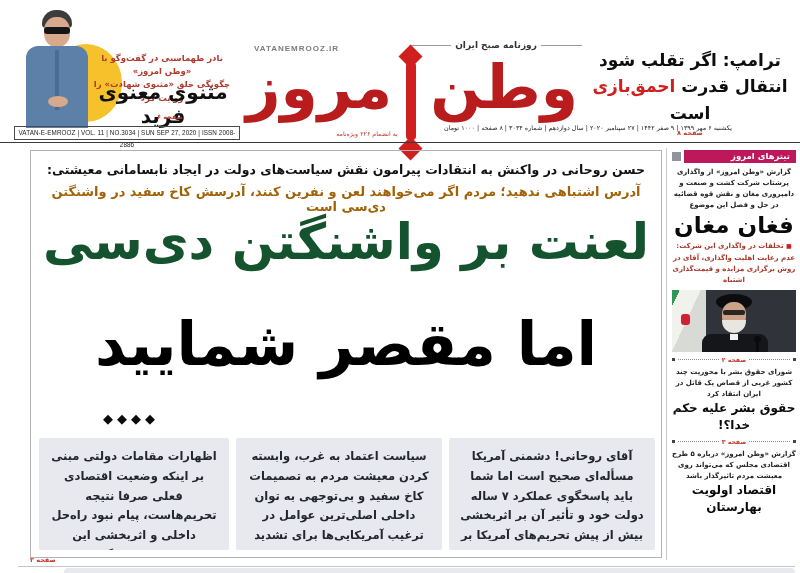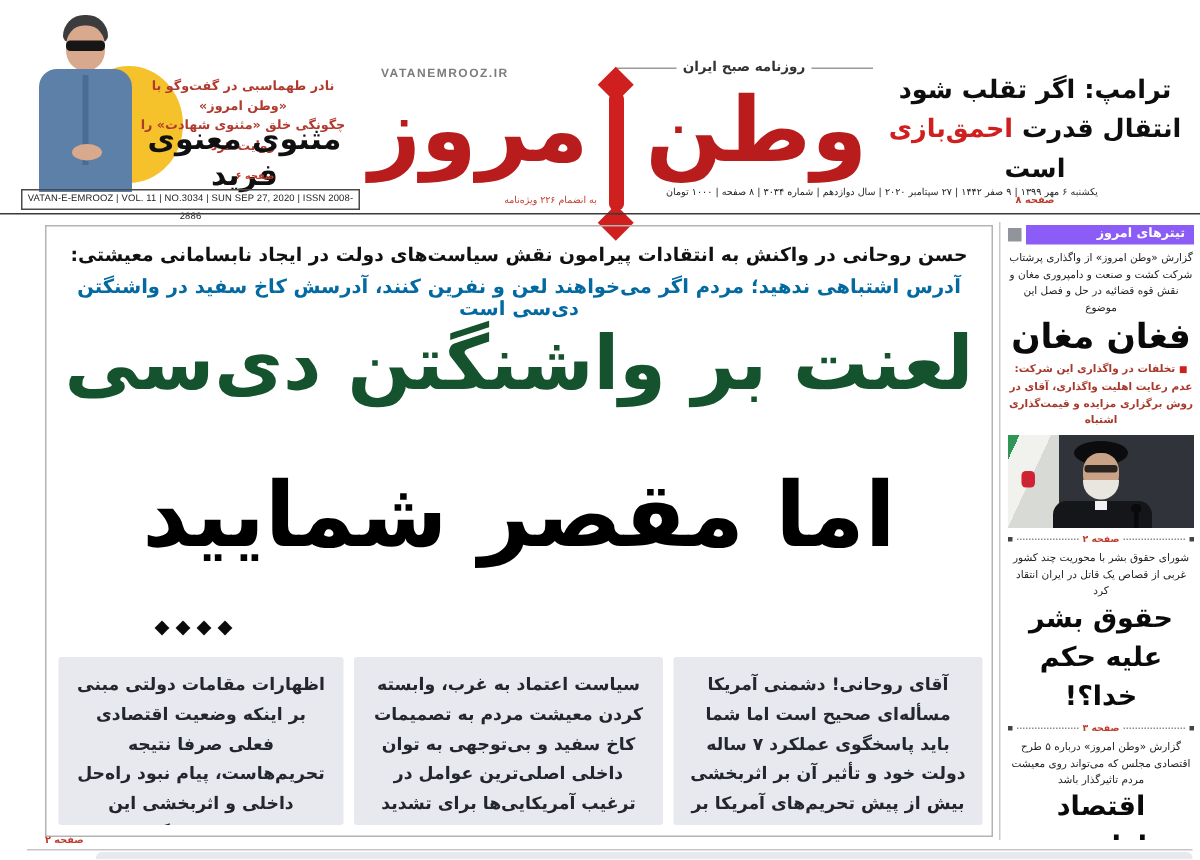--- a/index.html
+++ b/index.html
@@ -50,61 +50,61 @@
   .tr-headline{margin-top:5px;font-size:17px;font-weight:900;color:#0e0e0e;line-height:1.55;letter-spacing:-.4px;}
   .hl-red{color:#d01f1f;}
   .tr-pageref{margin-top:3px;}
   .date-line{position:absolute;left:444px;top:124px;width:352px;font-size:6.4px;color:#222;
              text-align:left;direction:rtl;white-space:nowrap;}
 
   
   .frame{position:absolute;left:30px;top:150px;width:632px;height:408px;border:1px solid #b3b3b3;
          border-radius:0;box-sizing:border-box;}
   .lead-k1{position:absolute;left:0;top:11px;width:100%;text-align:center;font-size:12.5px;font-weight:700;color:#111;}
-  .lead-k2{position:absolute;left:0;top:33px;width:100%;text-align:center;font-size:13px;font-weight:700;color:#0369a1;}
+  .lead-k2{position:absolute;left:0;top:33px;width:100%;text-align:center;font-size:13px;font-weight:700;color:#a16207;}
   .lead-h1{position:absolute;left:0;top:62px;width:100%;text-align:center;font-size:50px;font-weight:900;
            color:#14532d;white-space:nowrap;letter-spacing:-2px;}
   .lead-h2{position:absolute;left:0;top:158px;width:100%;text-align:center;font-size:60px;font-weight:900;
            color:#000;white-space:nowrap;letter-spacing:-2px;}
   .lead-orn{position:absolute;left:72px;top:260px;font-size:13px;letter-spacing:4px;color:#0a0a0a;direction:ltr;}
   .quotes{position:absolute;left:8px;top:287px;width:616px;height:112px;display:flex;direction:rtl;gap:7px;}
   .quote{background:#e7e9ee;border-radius:2px;box-sizing:border-box;height:100%;padding:9px 11px;
          font-size:11.5px;font-weight:700;color:#23262c;line-height:1.72;text-align:center;overflow:hidden;}
   .quote.q1{flex:0 0 206px;}
   .quote.q2{flex:0 0 206px;}
   .quote.q3{flex:1;}
 
   
   .v-divider{position:absolute;left:666px;top:148px;width:1px;height:412px;background:#c9c9c9;}
   .sidebar{position:absolute;left:672px;top:150px;width:124px;height:410px;overflow:hidden;}
   .badge-row{display:flex;direction:rtl;align-items:center;gap:3px;height:13px;}
-  .badge{flex:1;background:#8b5cf6;color:#fff;font-size:8.5px;font-weight:700;text-align:right;
+  .badge{flex:1;background:#be185d;color:#fff;font-size:8.5px;font-weight:700;text-align:right;
          padding:0 6px;line-height:13px;}
   .badge-sq{width:9px;height:9px;background:#90959b;}
-  .sb-kicker{margin-top:4px;font-size:7px;font-weight:400;color:#222;text-align:center;line-height:1.55;}
+  .sb-kicker{margin-top:4px;font-size:7px;font-weight:700;color:#222;text-align:center;line-height:1.55;}
   .sb-h-big{margin-top:2px;font-size:23px;font-weight:900;color:#0a0a0a;text-align:center;letter-spacing:-1px;}
   .sb-bullet{margin-top:3px;font-size:7px;font-weight:700;color:#a8382b;text-align:center;line-height:1.6;}
   .sb-bullet .sq{color:#d01f1f;font-size:6px;}
   .sb-photo{position:relative;margin-top:4px;width:124px;height:62px;background:#30343a;overflow:hidden;}
   .ph-flag{position:absolute;left:0;top:0;width:34px;height:62px;
            background:linear-gradient(115deg,#2f9655 0 7px,#f1f1ee 7px 26px,#d8dad6 26px 34px);}
   .ph-emblem{position:absolute;left:9px;top:24px;width:9px;height:11px;background:#cf2233;border-radius:3px;}
   .ph-turban{position:absolute;left:44px;top:4px;width:36px;height:16px;border-radius:50%;background:#0c0c0e;}
   .ph-face{position:absolute;left:50px;top:12px;width:24px;height:27px;border-radius:45%;background:#c9a287;}
   .ph-glasses{position:absolute;left:51px;top:20px;width:22px;height:5px;background:rgba(15,15,15,.85);border-radius:2px;}
   .ph-beard{position:absolute;left:50px;top:30px;width:24px;height:13px;border-radius:0 0 12px 12px;background:#e9e5df;}
   .ph-body{position:absolute;left:30px;top:44px;width:66px;height:18px;border-radius:9px 9px 0 0;background:#141619;}
   .ph-collar{position:absolute;left:58px;top:44px;width:8px;height:6px;background:#f2f2f2;}
   .ph-mic{position:absolute;left:84px;top:50px;width:3px;height:12px;background:#0a0a0a;}
   .ph-michead{position:absolute;left:82px;top:46px;width:7px;height:6px;border-radius:50%;background:#0a0a0a;}
   .sb-sep{display:flex;align-items:center;gap:3px;margin:4px 0 2px;}
   .sb-sep .dots{flex:1;border-top:1px dotted #8d8d8d;height:0;}
   .sb-sep .endsq{width:3px;height:3px;background:#444;}
   .sb-sep .lbl{font-size:6.2px;color:#c0392b;font-weight:700;}
-  .sb-h2{font-size:18px;font-weight:900;color:#0a0a0a;text-align:center;line-height:1.45;letter-spacing:-.5px;}
+  .sb-h2{font-size:12px;font-weight:900;color:#0a0a0a;text-align:center;line-height:1.45;letter-spacing:-.5px;}
 
   
   .bottom-line{position:absolute;left:18px;top:566px;width:777px;height:1px;background:#c5c5c5;}
   .bottom-box{position:absolute;left:64px;top:568px;width:731px;height:6px;background:#e7e9ee;border-radius:4px 4px 0 0;}
   .below-pageref{position:absolute;left:30px;top:556px;}
 </style>
 </head>
 <body>
 
 <div class="page">

